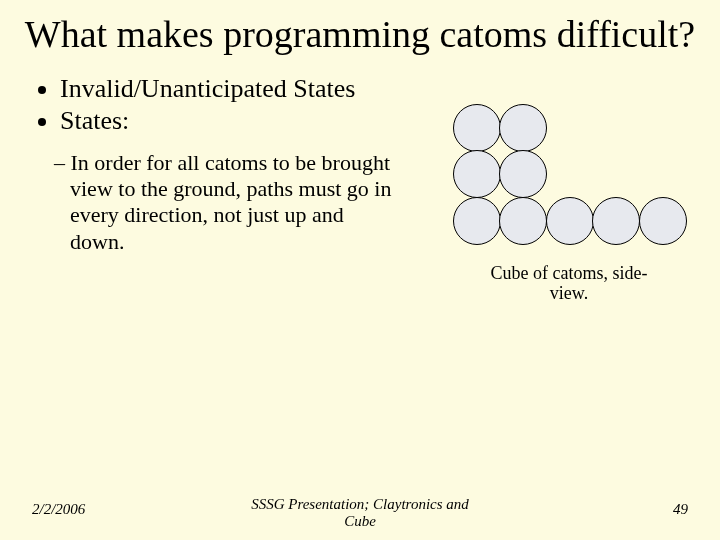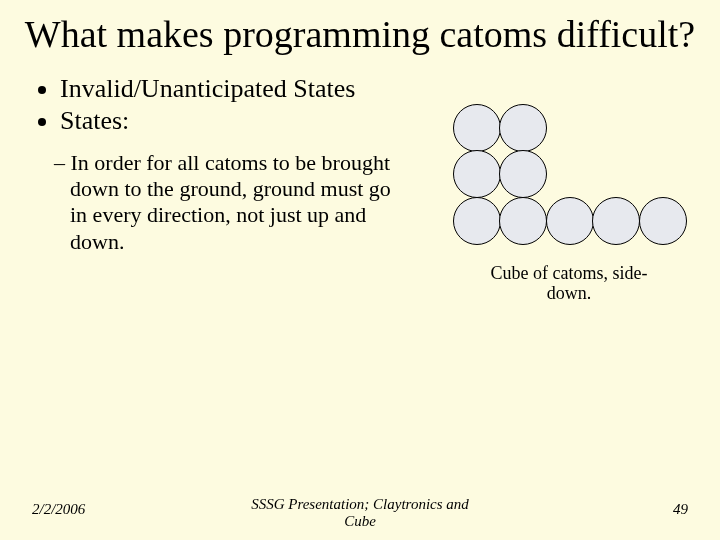--- a/index.html
+++ b/index.html
@@ -119,21 +119,21 @@
 
   <div class="title">What makes programming catoms difficult?</div>
 
   <div class="body">
     <div class="left">
       <ul class="top">
         <li>Invalid/Unanticipated States</li>
         <li>States:</li>
       </ul>
       <ul class="sub">
-        <li>In order for all catoms to be brought down to the ground, ground must go in every direction, not just up and down.</li>
+        <li>In order for all catoms to be brought view to the ground, paths must go in every direction, not just up and down.</li>
       </ul>
     </div>
 
     <div class="right">
       <div class="diagram">
         <div class="row">
           <div class="circ"></div>
           <div class="circ"></div>
         </div>
         <div class="row">
@@ -143,21 +143,21 @@
         <div class="row">
           <div class="circ"></div>
           <div class="circ"></div>
           <div class="circ"></div>
           <div class="circ"></div>
           <div class="circ"></div>
         </div>
       </div>
       <div class="caption">
         <span>Cube of catoms, side-</span><br>
-        <span>down.</span>
+        <span>view.</span>
       </div>
     </div>
   </div>
 
   <div class="footer">
     <div class="date">2/2/2006</div>
     <div class="center">
       <span>SSSG Presentation; Claytronics and</span><br>
       <span>Cube</span>
     </div>

